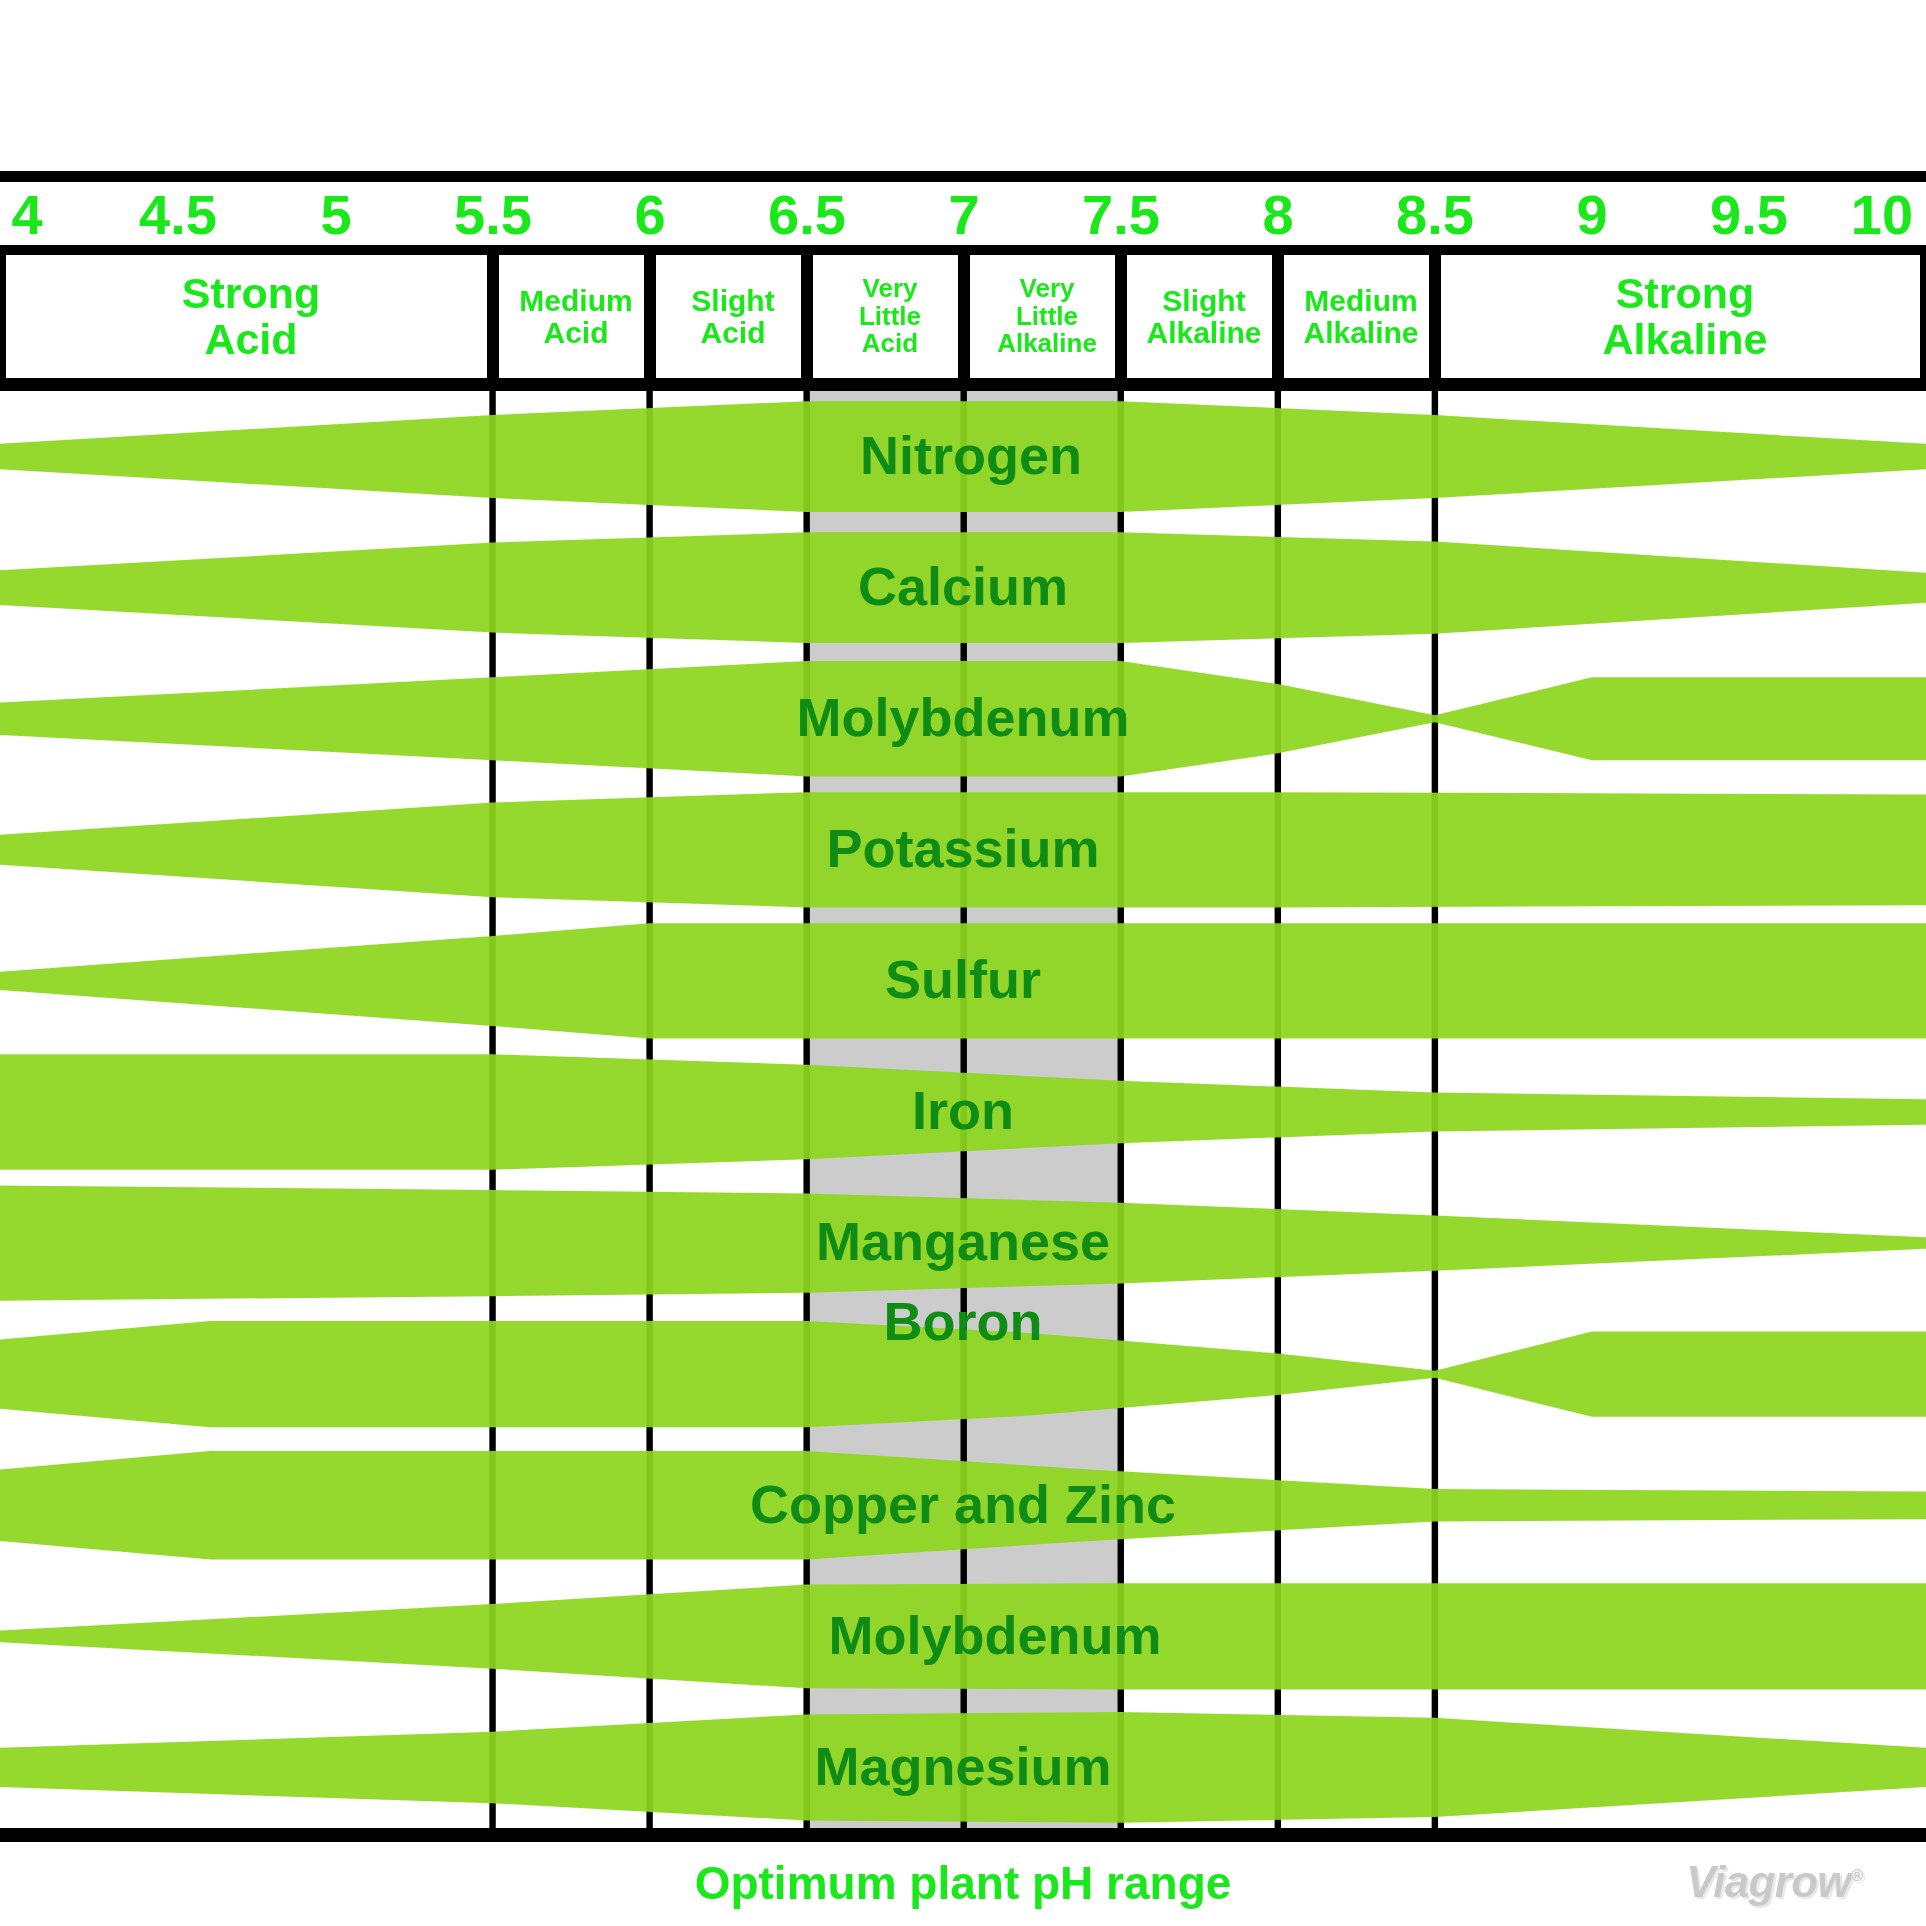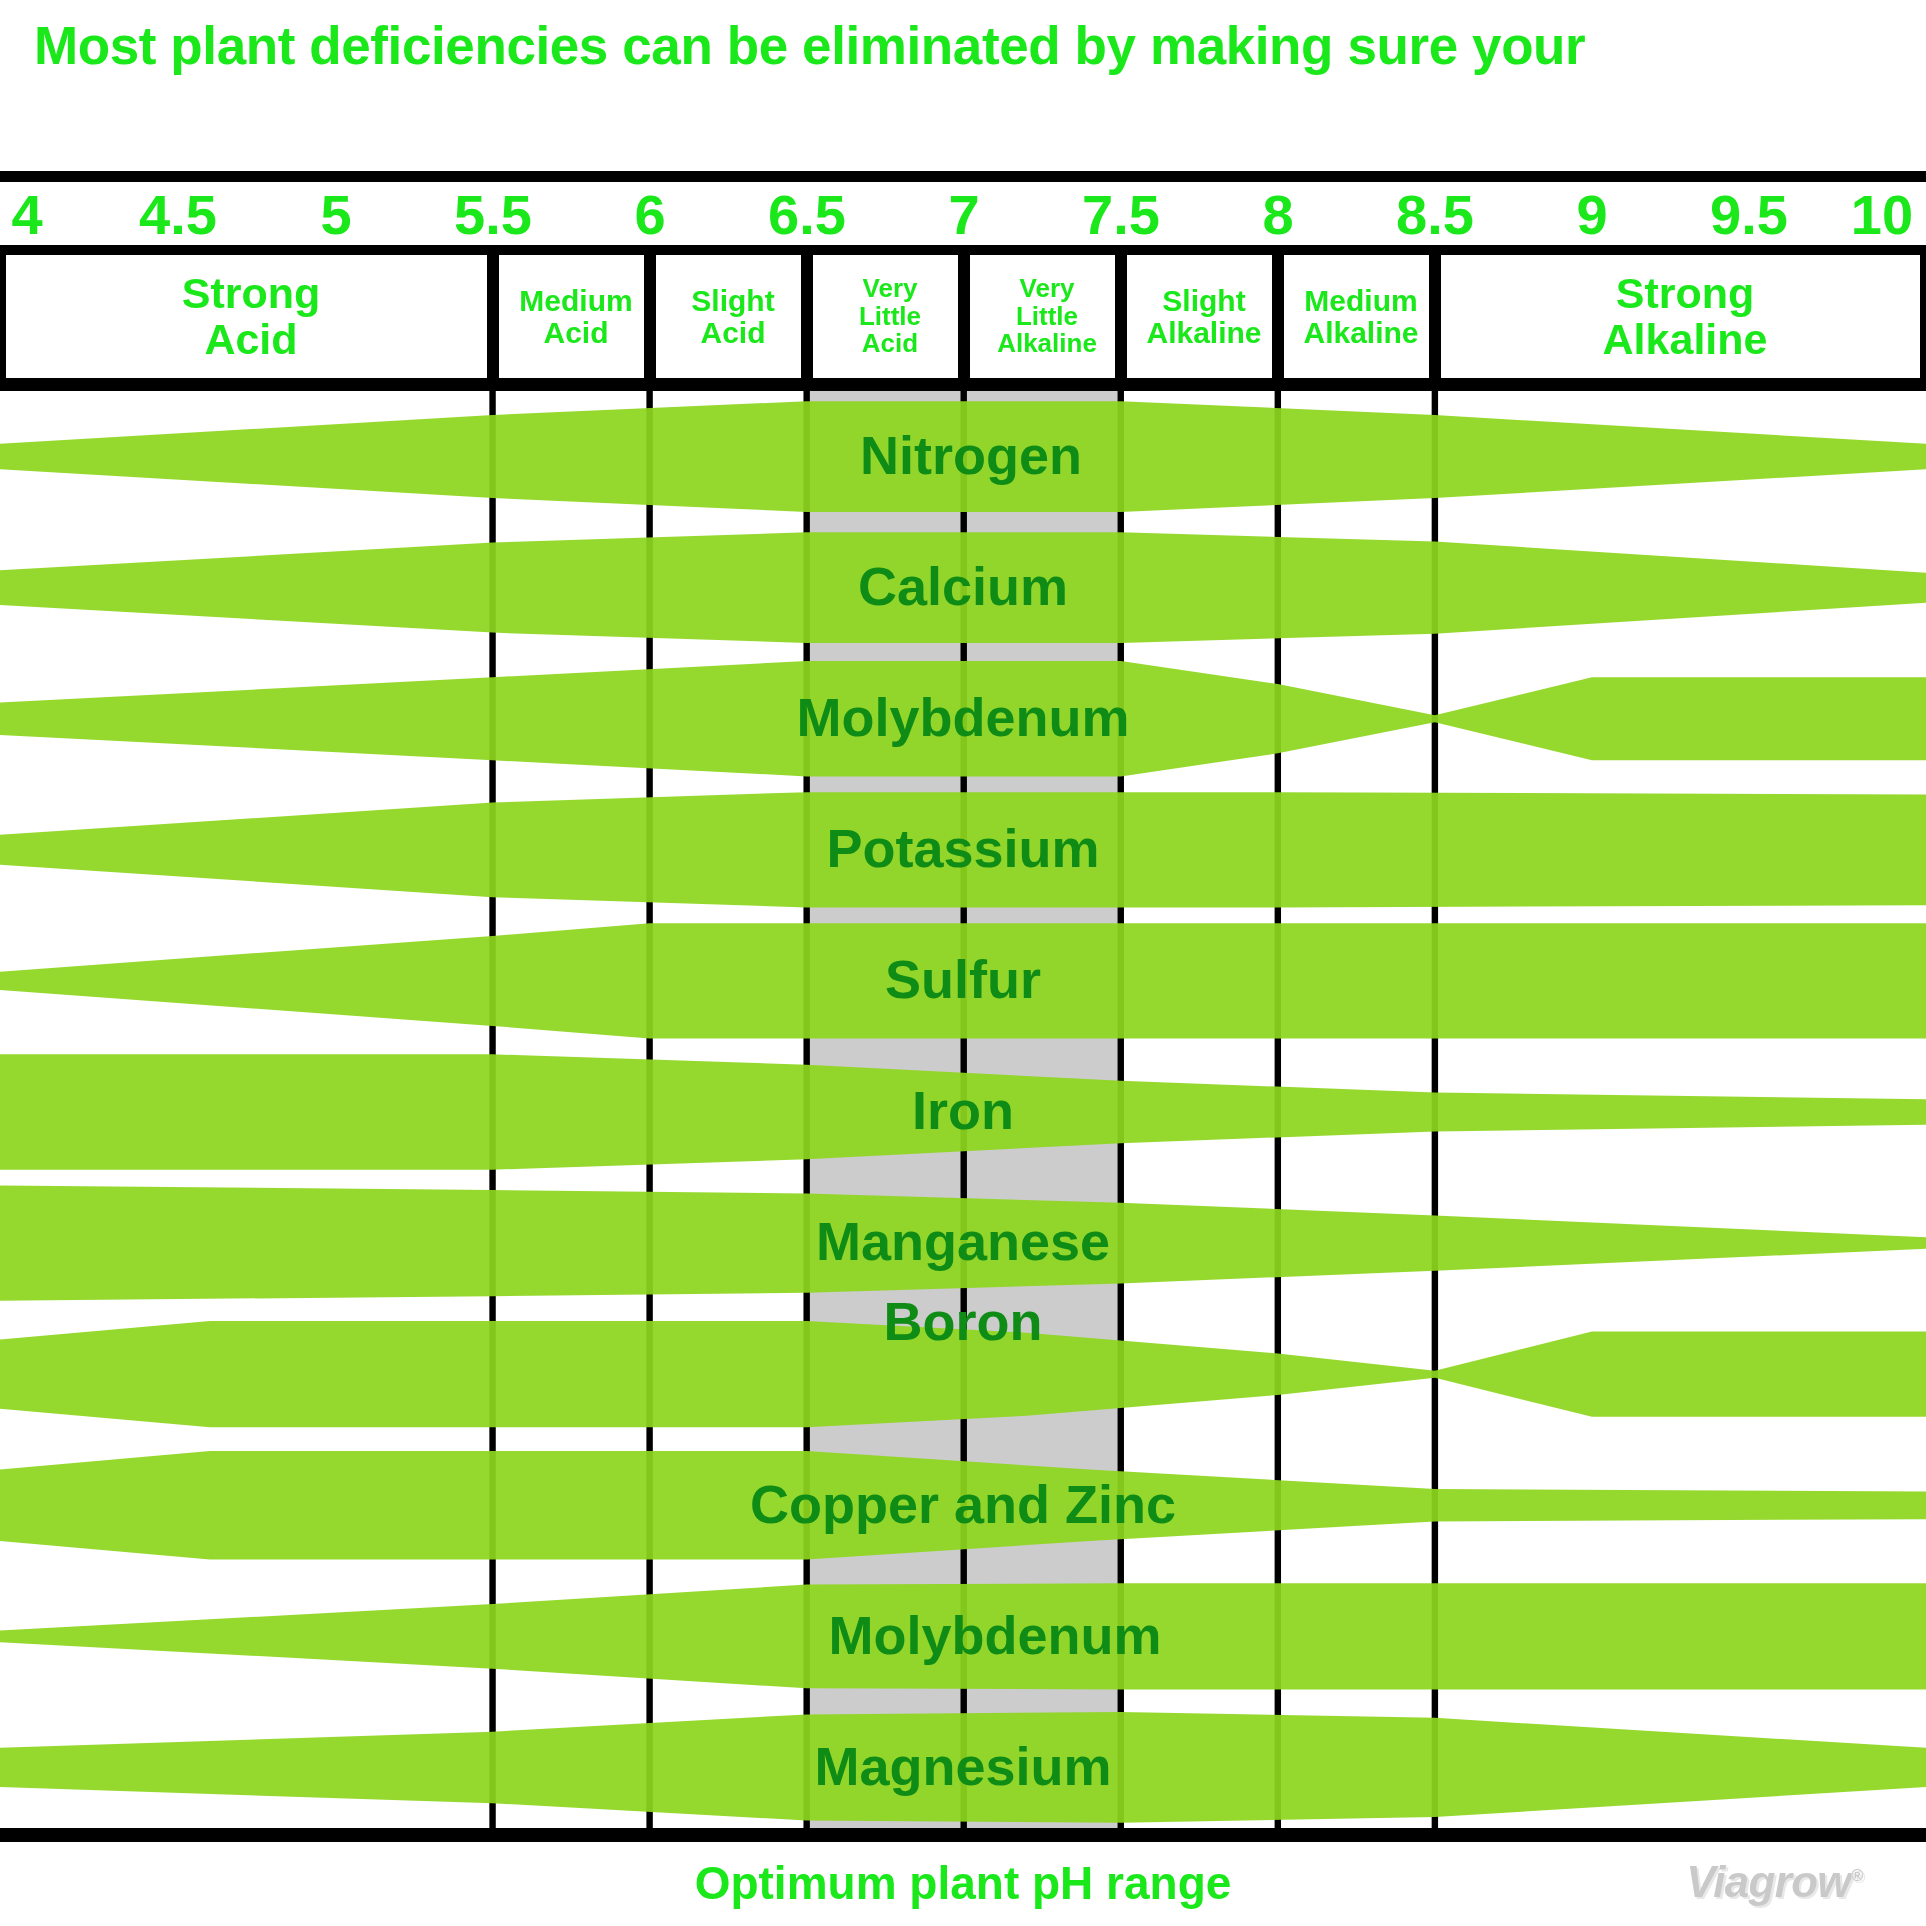--- a/index.html
+++ b/index.html
@@ -61,21 +61,20 @@
     color:#c9c9c9;font-weight:bold;font-size:44px;font-style:italic;
     letter-spacing:-0.7px;
     text-shadow:0 0 0 #fff, 2.1px 2.1px 0 #e8e8e8;
   }
   #logo .reg{color:#c9c9c9;font-size:17px;vertical-align:super;font-style:normal;}
 </style>
 </head>
 <body>
 
 <div id="title">
-  <span>Most plant deficiencies can be eliminated by making sure your</span>
 </div>
 
 <div class="hrule" style="top:171px;height:11.4px;"></div>
 
 <div id="scale">
     <div class="tick" style="left: 27px;">4</div>
     <div class="tick" style="left: 178px;">4.5</div>
     <div class="tick" style="left: 336px;">5</div>
     <div class="tick" style="left: 493px;">5.5</div>
     <div class="tick" style="left: 650px;">6</div>

